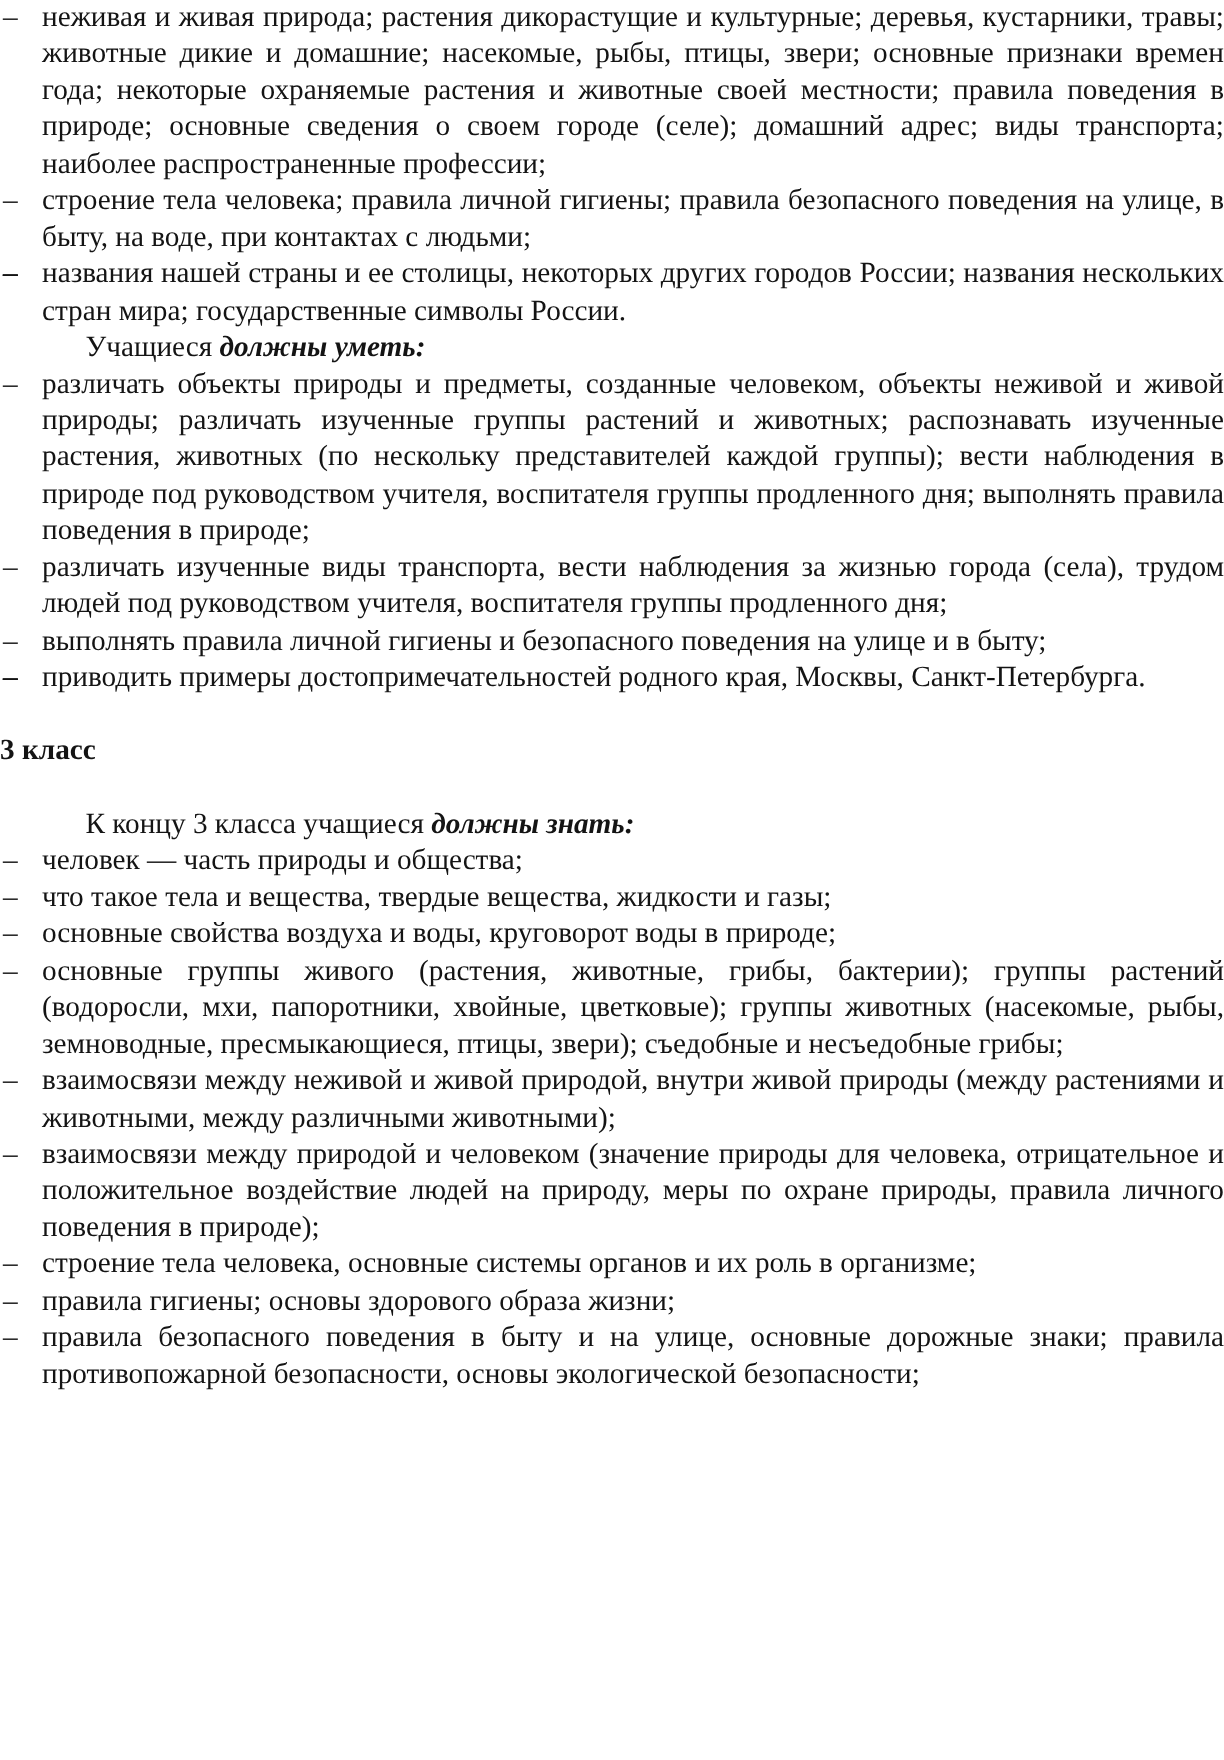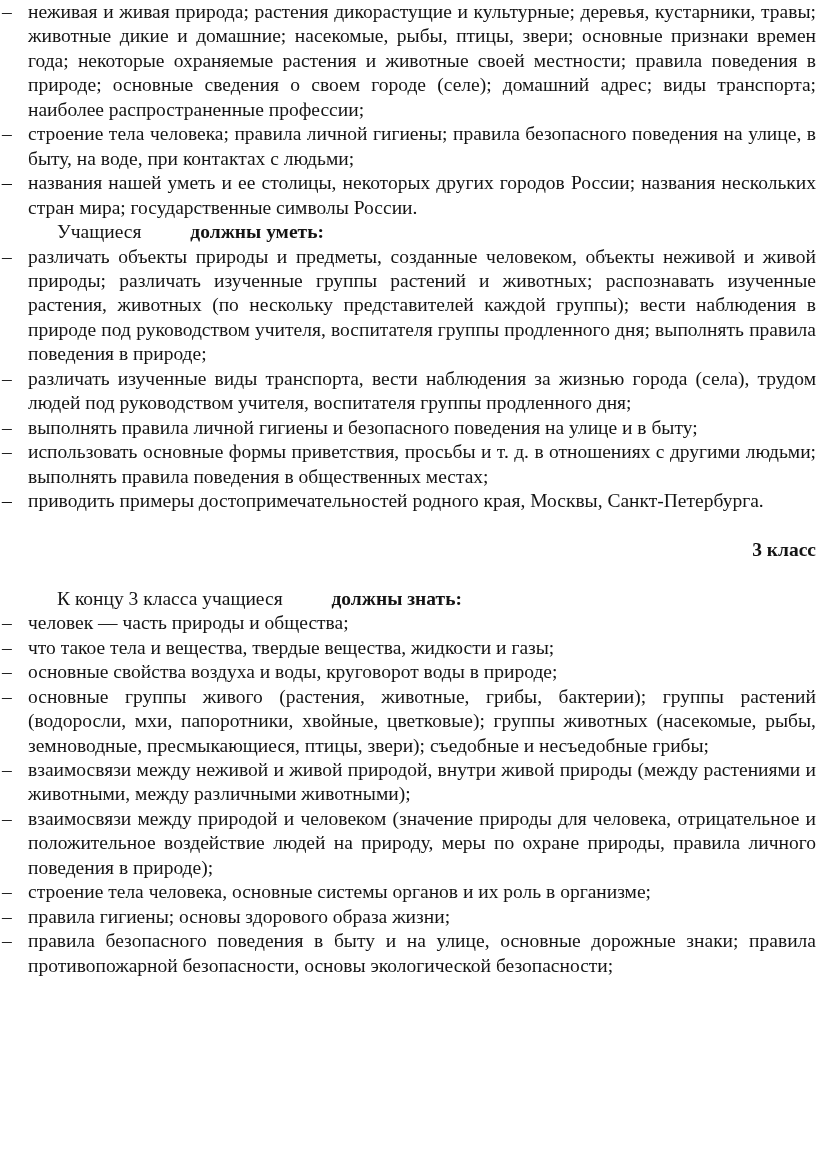--- a/index.html
+++ b/index.html
@@ -35,50 +35,50 @@
     left: 2px;
     top: 0;
   }
   .para {
     margin: 0;
     text-indent: 57px;
     text-align: justify;
   }
   .bi {
     font-weight: bold;
-    margin-left: 44px;
+    font-style: italic;
   }
   .grade-heading {
     margin: 24.45px 0;
     font-size: 19.5px;
     line-height: 24.45px;
     font-weight: bold;
-    text-align: right;
+    text-align: left;
   }
 </style>
 </head>
 <body>
 
 <div class="doc-page">
 
   <div class="list">
       <div class="li"><span class="dash">–</span><span class="txt">неживая и живая природа; растения дикорастущие и культурные; деревья, кустарники, травы; животные дикие и домашние; насекомые, рыбы, птицы, звери; основные приз­наки времен года; некоторые охраняемые растения и животные своей местности; правила поведения в природе; основные сведения о своем городе (селе); домашний адрес; виды транспорта; наиболее распространенные профессии;</span></div>
       <div class="li"><span class="dash">–</span><span class="txt">строение тела человека; правила личной гигиены; правила безопасного поведения на улице, в быту, на воде, при контактах с людьми;</span></div>
       <div class="li"><span class="dash">–</span></div>
       <div class="li"><span class="dash">–</span></div>
-      <div class="li"><span class="dash">–</span><span class="txt">названия нашей уметь и ее столицы, некоторых других городов России; названия нескольких стран мира; государственные символы России.</span></div>
+      <div class="li"><span class="dash">–</span><span class="txt">названия нашей страны и ее столицы, некоторых других городов России; названия нескольких стран мира; государственные символы России.</span></div>
     </div>
 
   <p class="para"><span>Учащиеся </span><span class="bi">должны уметь:</span></p>
 
   <div class="list">
       <div class="li"><span class="dash">–</span><span class="txt">различать объекты природы и предметы, созданные человеком, объекты неживой и живой природы; различать изученные группы растений и животных; распознавать изученные растения, животных (по нескольку представителей каждой группы); вести наблюдения в природе под руководством учителя, воспитателя группы продленного дня; выполнять правила поведения в природе;</span></div>
       <div class="li"><span class="dash">–</span><span class="txt">различать изученные виды транспорта, вести наблюдения за жизнью города (села), трудом людей под руководством учителя, воспитателя группы продленного дня;</span></div>
       <div class="li"><span class="dash">–</span><span class="txt">выполнять правила личной гигиены и безопасного поведения на улице и в быту;</span></div>
-      <div class="li"><span class="dash">–</span><span class="txt">использовать основные формы приветствия, просьбы и т. д. в отношениях с другими людьми; выполнять правила поведения в общественных местах;</span></div>
+      <div class="li"><span class="dash">–</span></div>
       <div class="li"><span class="dash">–</span></div>
       <div class="li"><span class="dash">–</span><span class="txt">приводить примеры достопримечательностей родного края, Москвы, Санкт-Петербурга.</span></div>
     </div>
 
   <h3 class="grade-heading">3 класс</h3>
 
   <p class="para"><span>К концу 3 класса учащиеся </span><span class="bi">должны знать:</span></p>
 
   <div class="list">
       <div class="li"><span class="dash">–</span><span class="txt">человек — часть природы и общества;</span></div>

